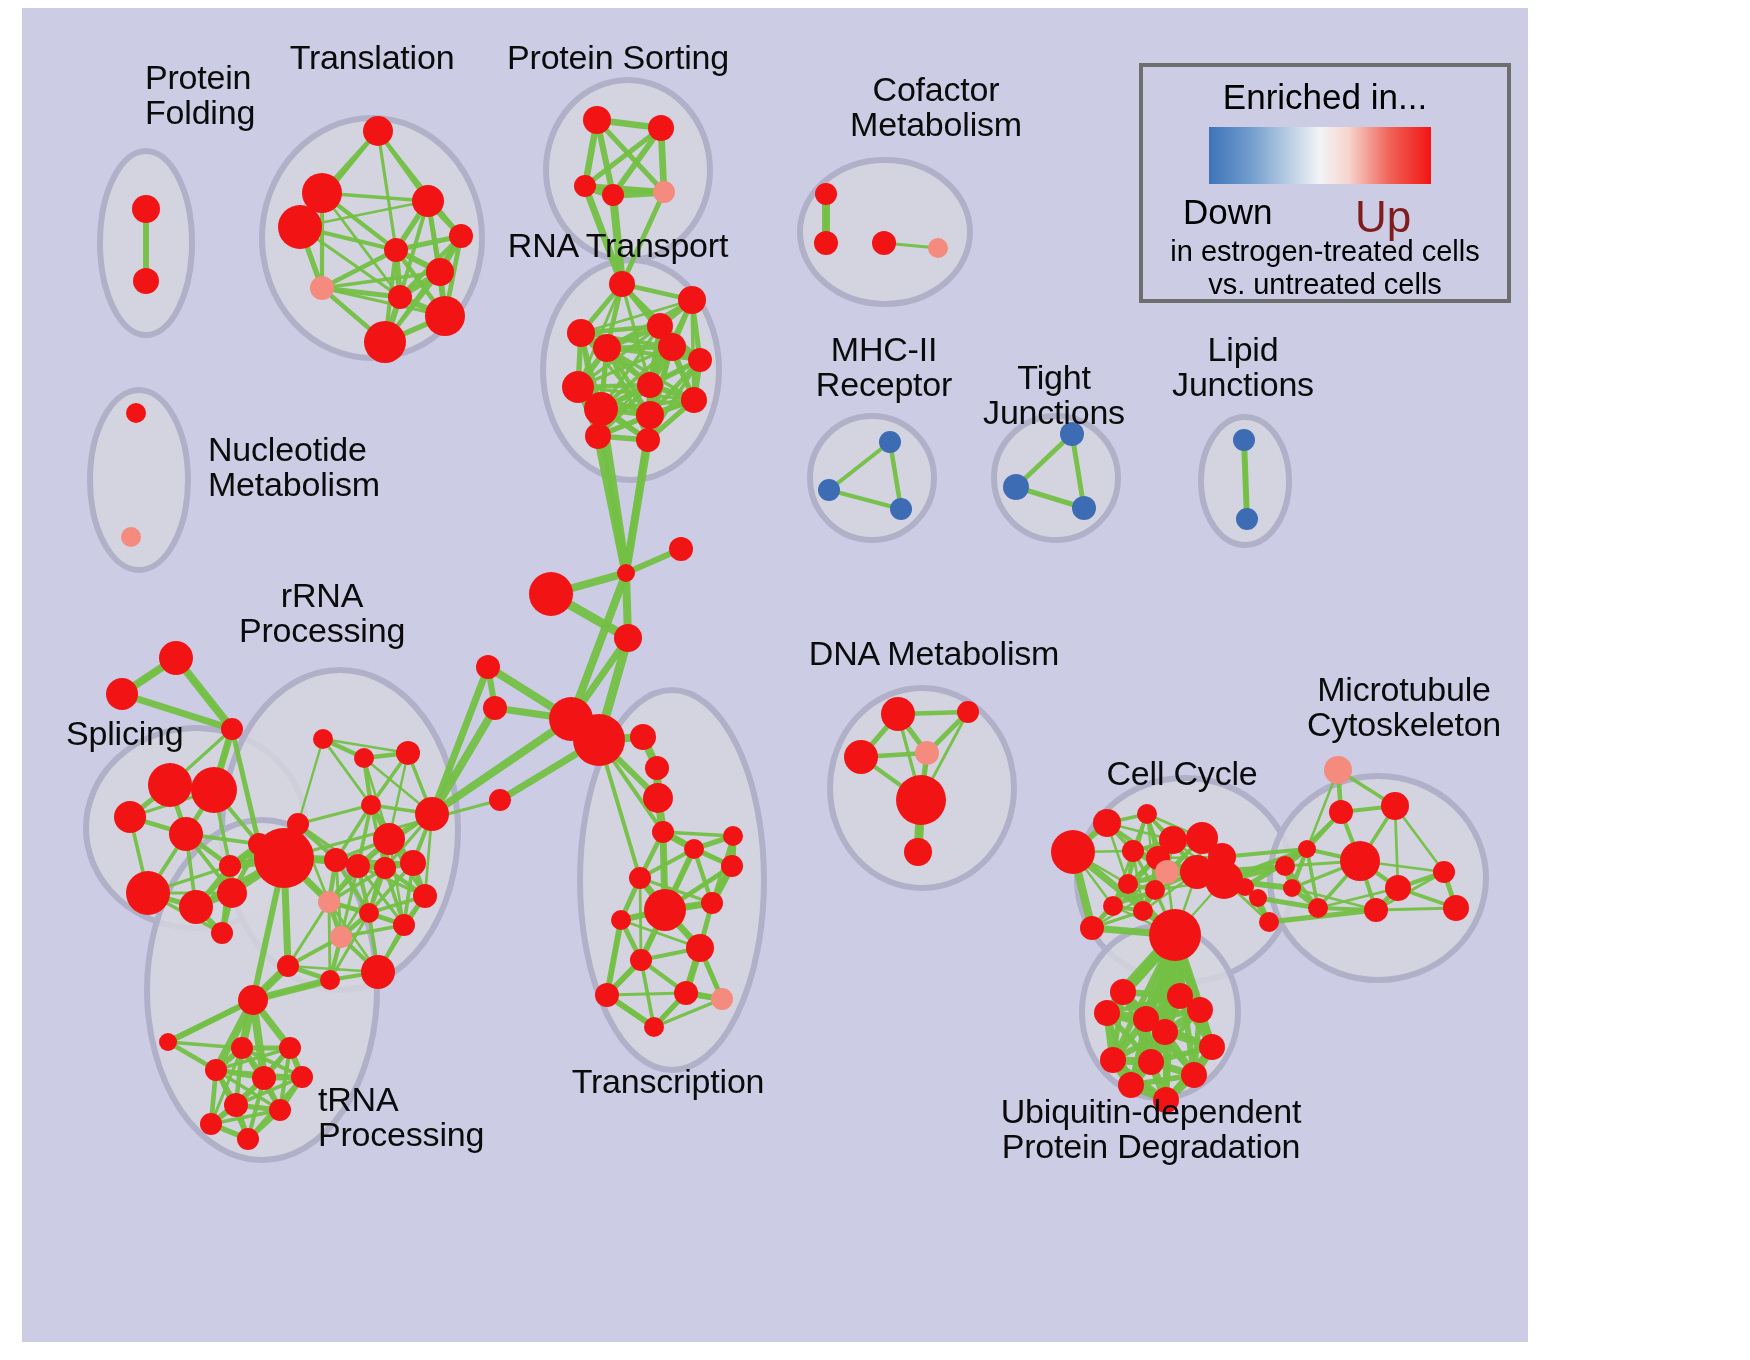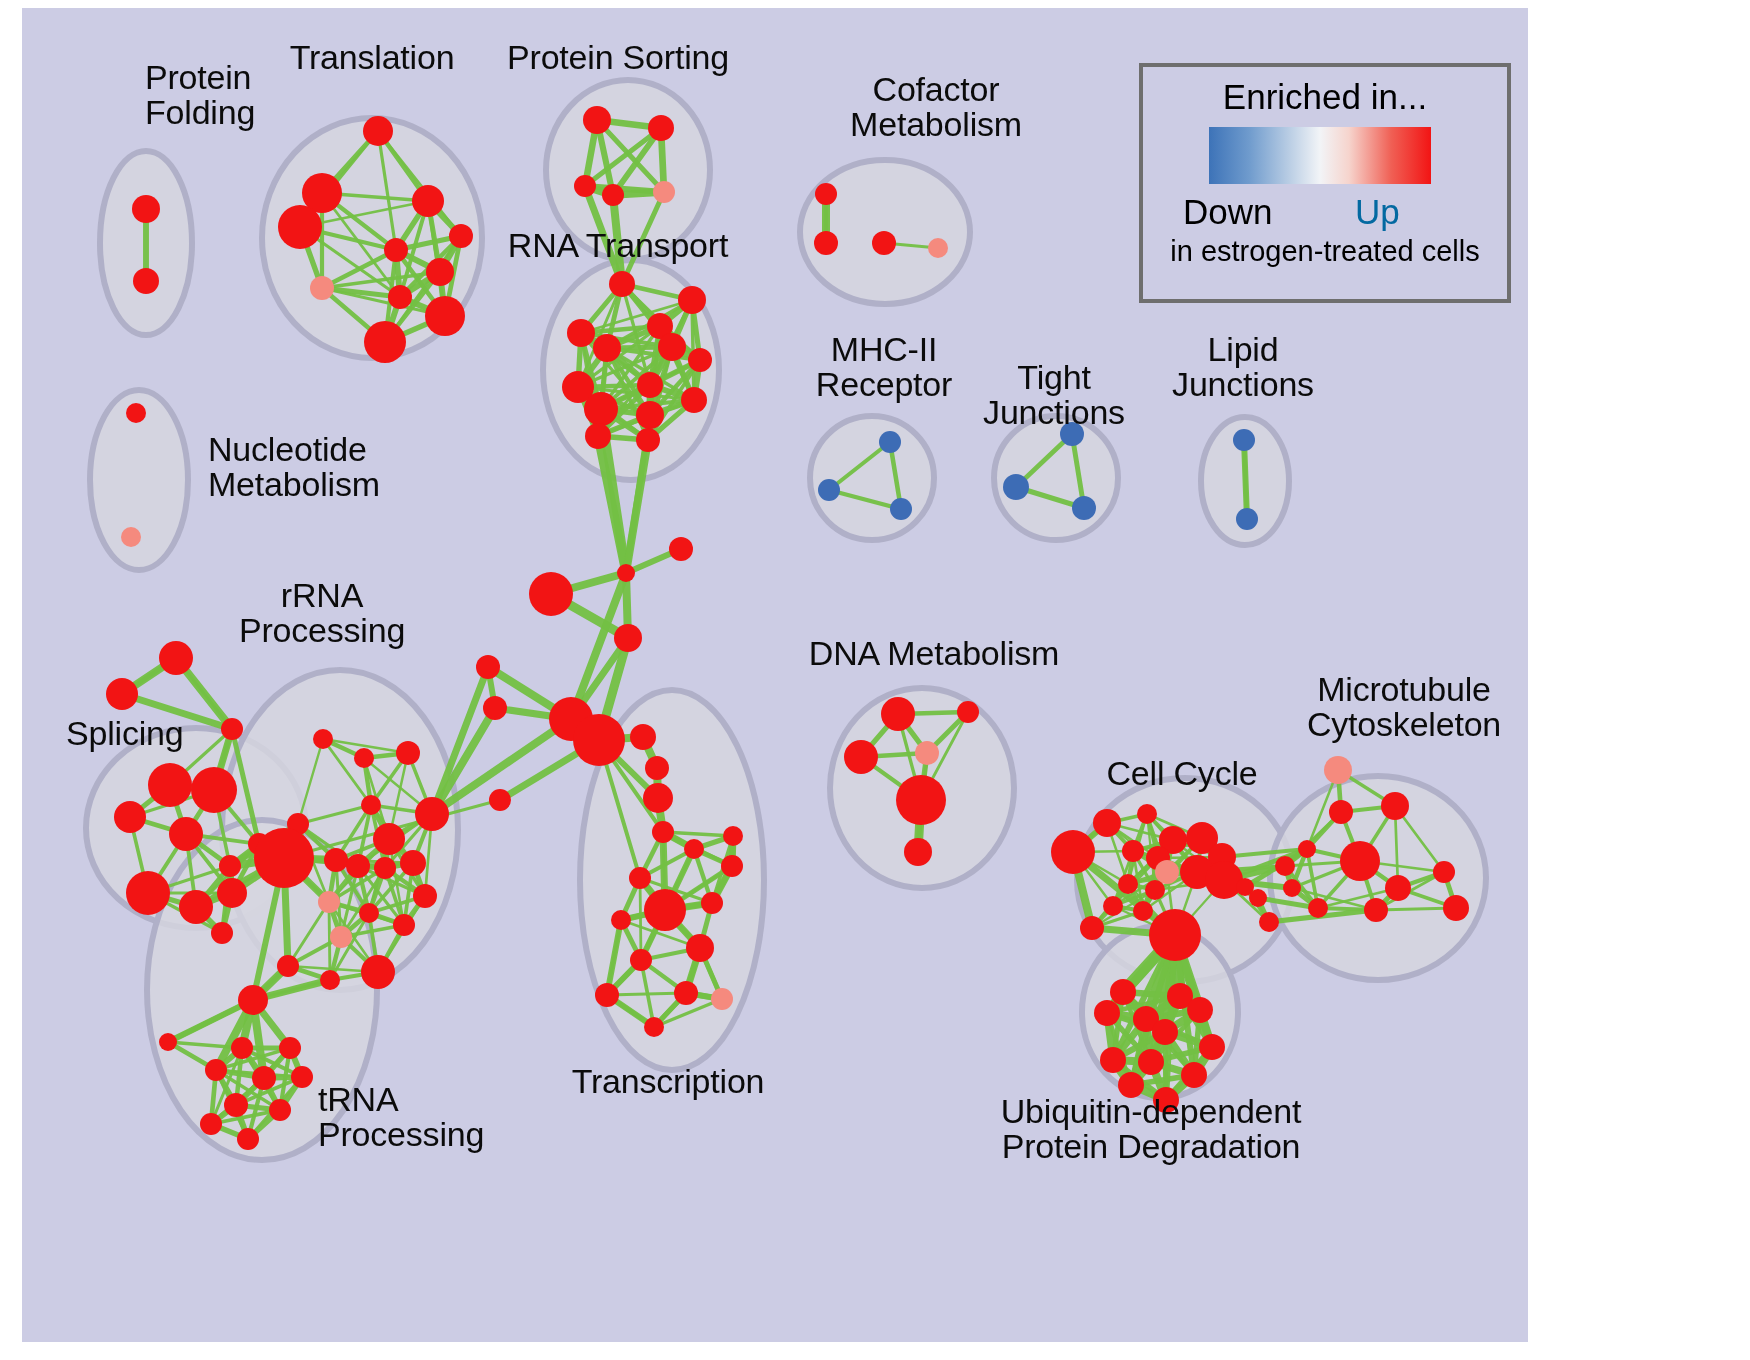--- a/index.html
+++ b/index.html
@@ -10,21 +10,21 @@
        white-space:pre;letter-spacing:-0.2px;}
   .lbl.c{text-align:center;transform:translateX(-50%);}
   .lbl.l{text-align:left;}
   
   #legend{position:absolute;left:1139px;top:31px;width:372px;height:240px;
           background:#ccccE4;border:4px solid #6e6e6e;box-sizing:border-box;margin-top:32px;}
   #legend .ttl{position:absolute;left:0;right:0;top:10px;text-align:center;font-size:35px;color:#000;}
   #legend .bar{position:absolute;left:66px;top:60px;width:222px;height:57px;
                background:linear-gradient(to right,#3d73b8 0%,#6f9bcd 18%,#b9cde4 36%,#f2f4f7 50%,#f6d4cd 63%,#f06055 82%,#f21414 100%);}
   #legend .down{position:absolute;left:40px;top:125px;font-size:35px;color:#000;}
-  #legend .up{position:absolute;left:212px;top:125px;font-size:35px;color:#0369a1;}
+  #legend .up{position:absolute;left:212px;top:125px;font-size:44px;color:#7f1d1d;}
   #legend .sub1{position:absolute;left:0;right:0;top:168px;text-align:center;font-size:29px;color:#000;}
   #legend .sub2{position:absolute;left:0;right:0;top:201px;text-align:center;font-size:29px;color:#000;}
 </style>
 </head>
 <body>
 
 <div id="stage">
 
   <svg id="canvas" viewBox="0 0 1750 1360">
     <rect x="22" y="8" width="1706" height="1334" fill="#ccccE4"></rect>
@@ -845,15 +845,16 @@
       <div class="lbl c" style="left: 1151px; top: 1094px;">Ubiquitin-dependent
 Protein Degradation</div>
     </div>
 
   <div id="legend">
     <div class="ttl">Enriched in...</div>
     <div class="bar"></div>
     <div class="down">Down</div>
     <div class="up">Up</div>
     <div class="sub1">in estrogen-treated cells</div>
+    <div class="sub2">vs. untreated cells</div>
   </div>
 
 </div>
 
 </body></html>

